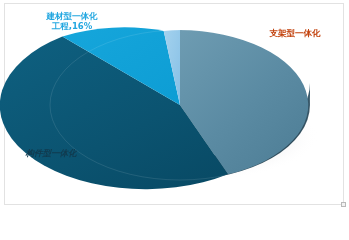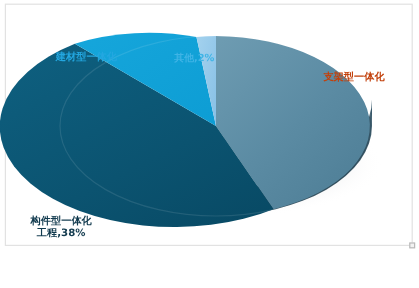--- a/index.html
+++ b/index.html
@@ -35,21 +35,20 @@
     width: 349px;
     height: 210px;
     display: block;
   }
   .dlabel {
     position: absolute;
     font-weight: bold;
     line-height: 1.22;
     white-space: nowrap;
     letter-spacing: 0px;
-    margin-top: 32px;
   }
   .dlabel .l1 {
     display: block;
     font-size: 8.5px;
   }
   .dlabel .l2 {
     display: block;
     font-size: 8.5px;
   }
   .dlabel.center-al { text-align: center; }
@@ -72,20 +71,21 @@
     left: 252px;
     top: 28px;
     width: 86px;
     color: #3f6f87;
   }
   #label-goujian {
     left: 8px;
     top: 148px;
     width: 86px;
     color: #113a4e;
+    font-style: italic;
   }
   .corner-mark {
     position: absolute;
     right: 3px;
     bottom: 3px;
     width: 5px;
     height: 5px;
     border: 1px solid #b9b9b9;
     background: #f2f2f2;
     box-sizing: border-box;
@@ -167,30 +167,27 @@
     <path d="M 180,105
              L 163.7,30.9
              A 130,75 0 0 1 180,30
              Z" fill="url(#gTopQita)"></path>
 
     <ellipse cx="180" cy="105" rx="130" ry="75" fill="none" stroke="#ffffff" stroke-opacity="0.10" stroke-width="1"></ellipse>
   </svg>
 
   <div class="dlabel center-al" id="label-jiancai" style="color: rgb(35, 167, 224);">
     <span class="l1">建材型一体化</span>
+    <span class="l2">工程,16%</span>
   </div>
 
-  <div class="dlabel center-al" id="label-qita" style="color: rgb(63, 180, 230);">
-    <span class="l1">其他,2%</span>
-  </div>
 
   <div class="dlabel center-al" id="label-zhijia" style="color: #c2410c;">
     <span class="l1">支架型一体化</span>
   </div>
 
   <div class="dlabel center-al" id="label-goujian" style="color: rgb(17, 58, 78);">
     <span class="l1">构件型一体化</span>
-    <span class="l2">工程,38%</span>
   </div>
 
   <div class="corner-mark"></div>
 
 </div>
 
 </body></html>

